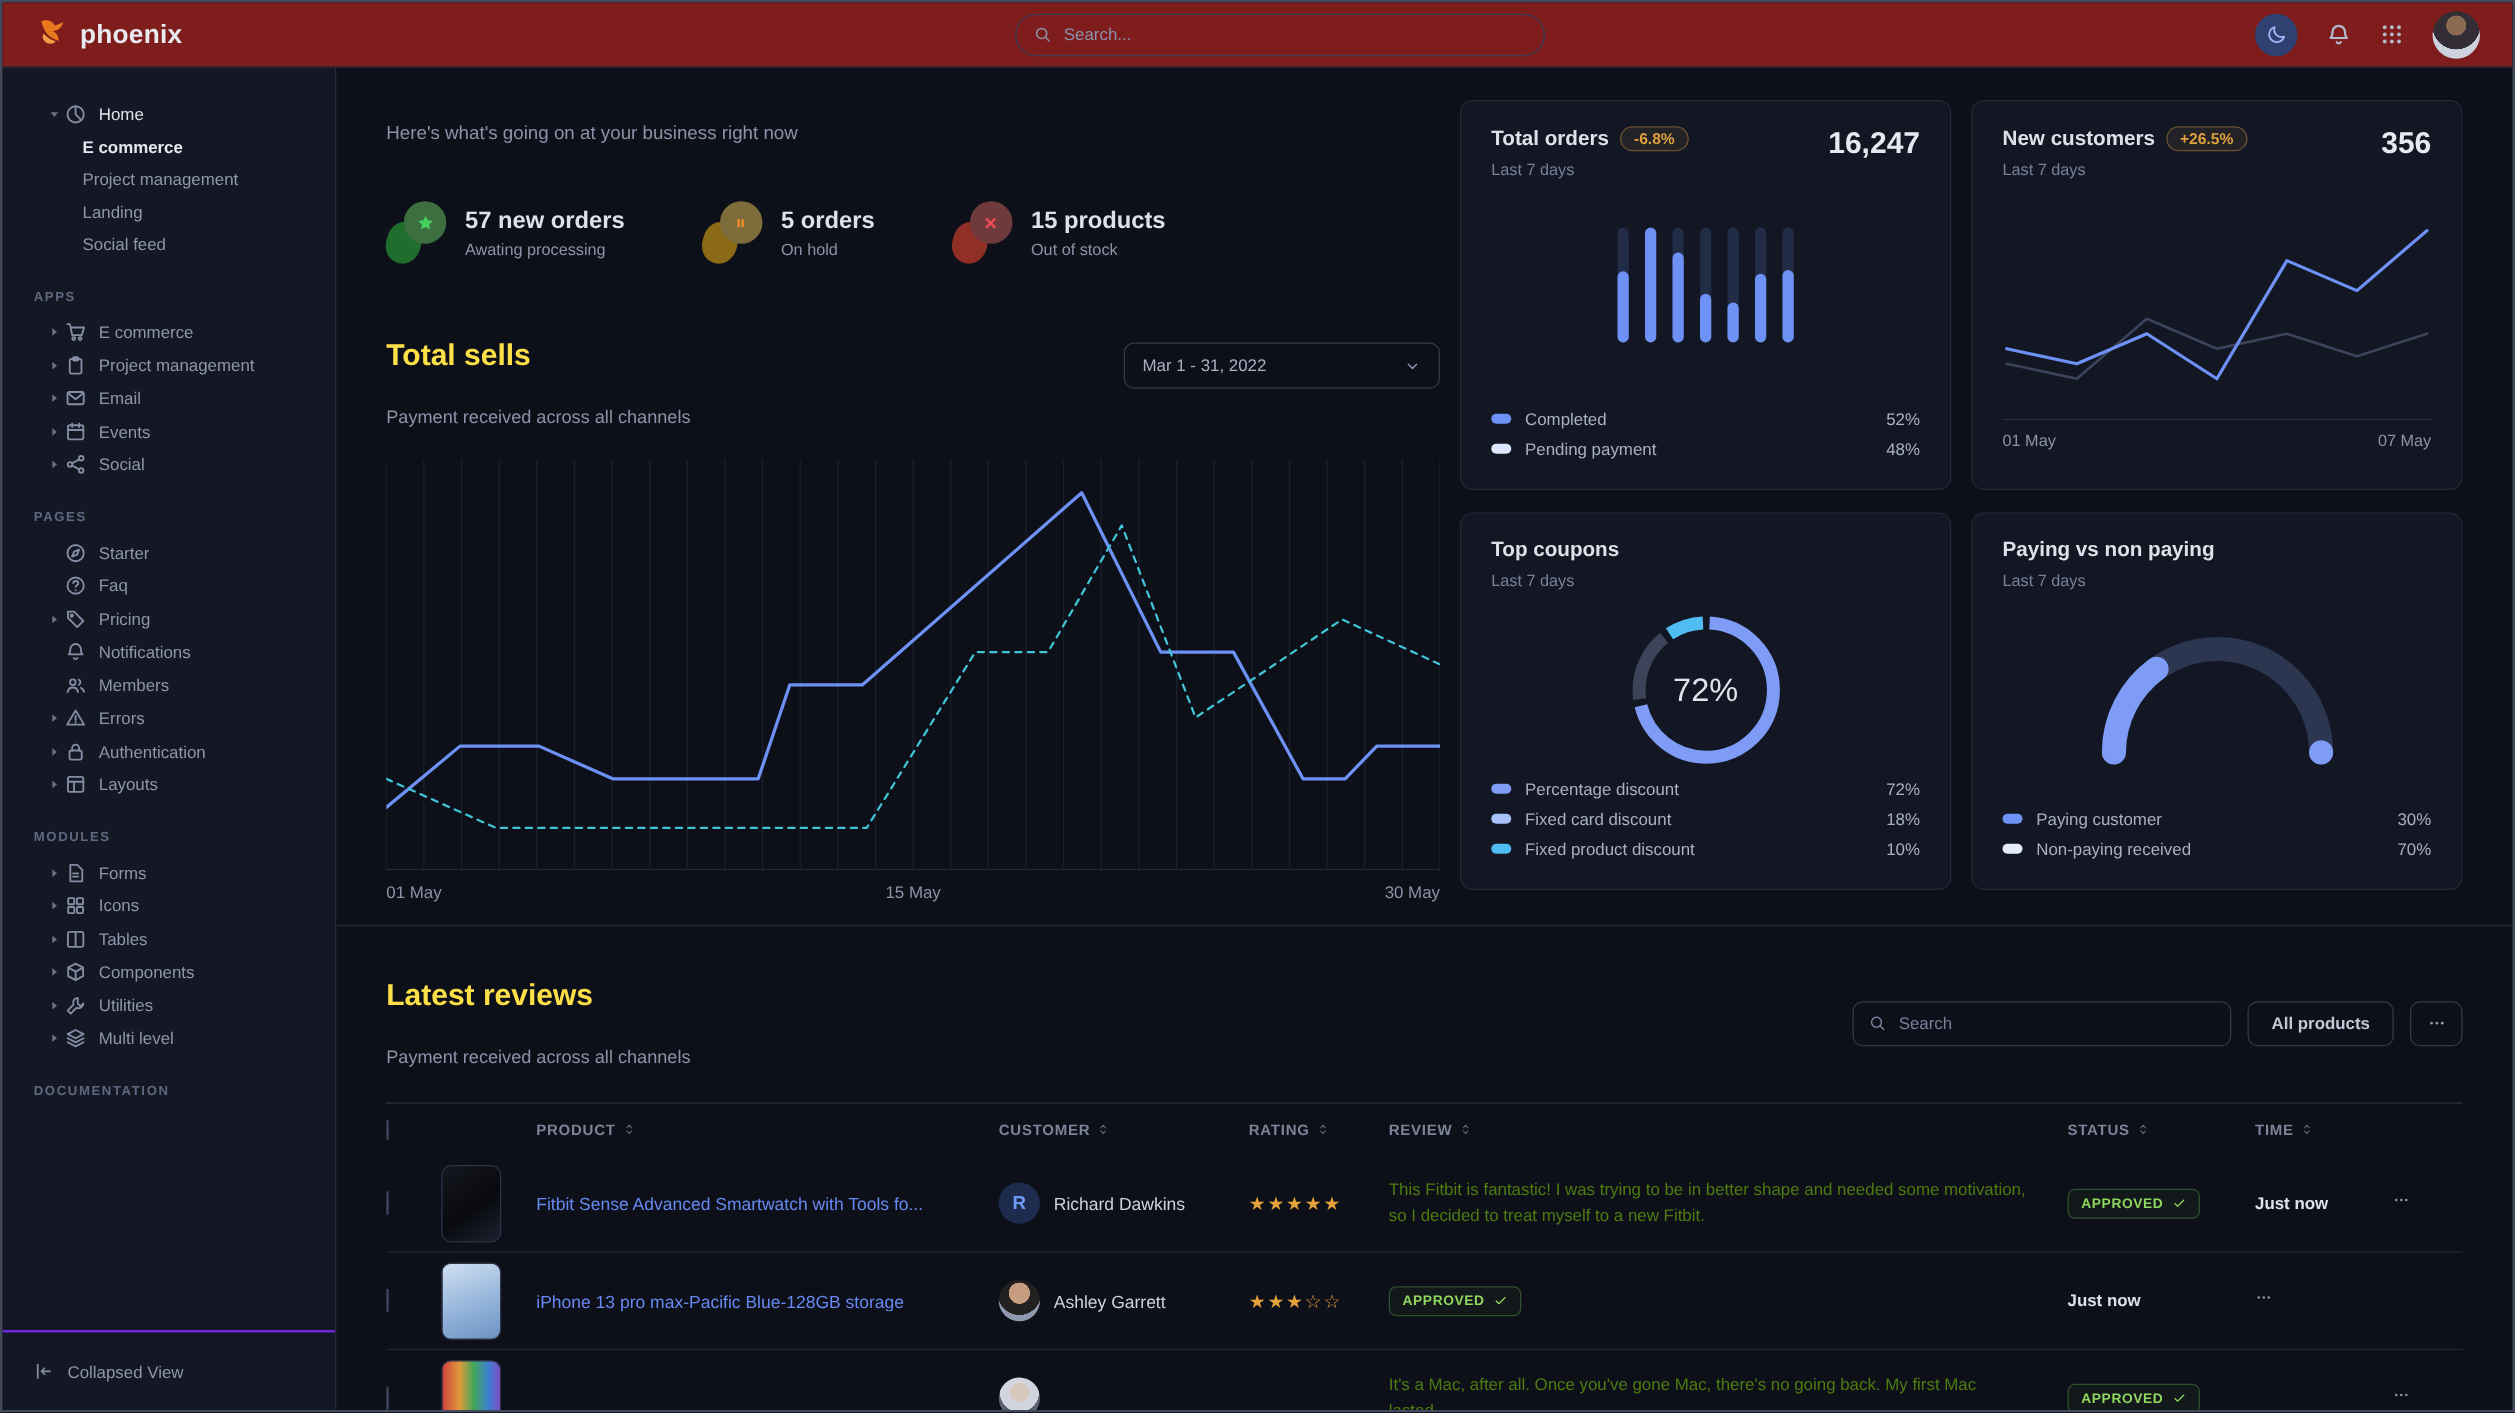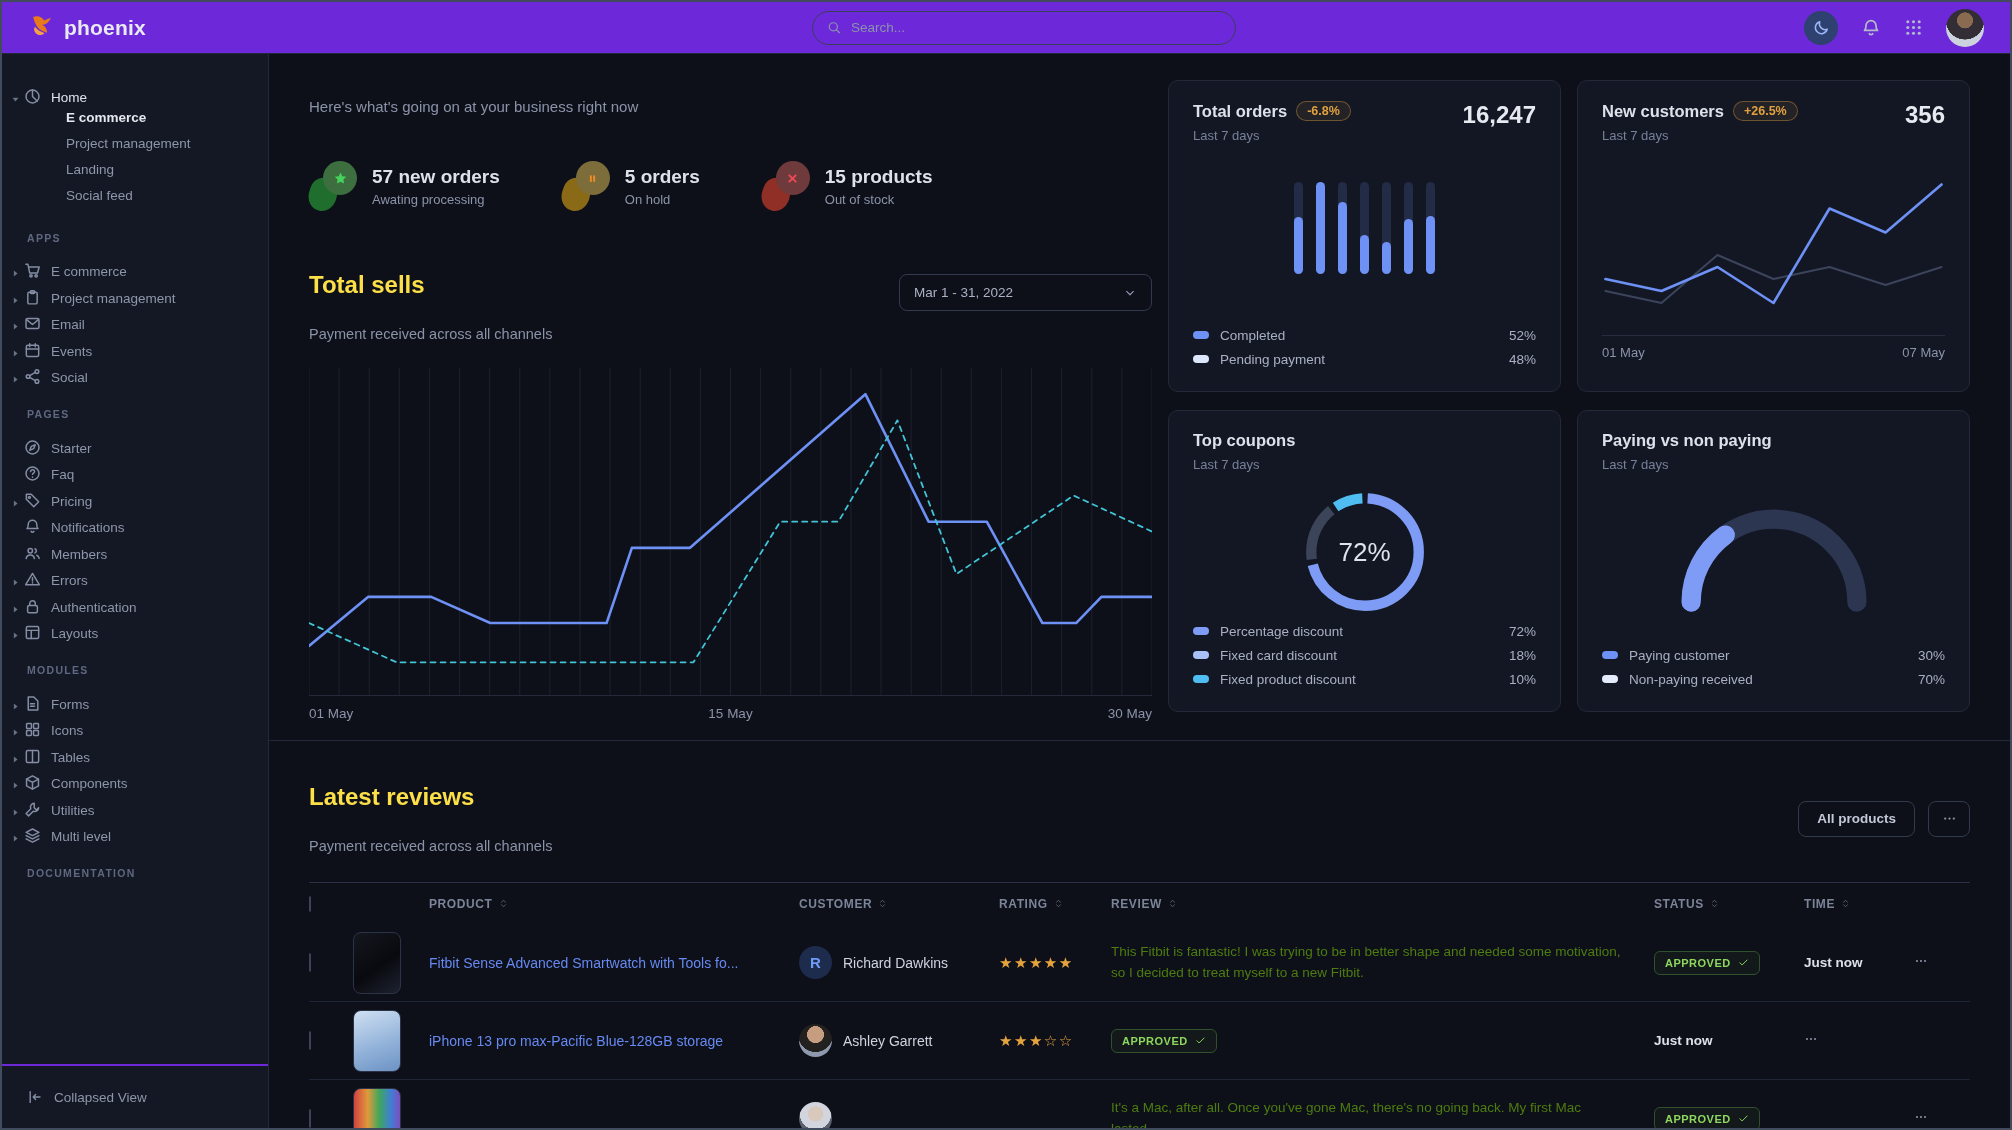--- a/index.html
+++ b/index.html
@@ -2,40 +2,40 @@
 <html><head>
 <meta charset="utf-8">
 <style>
   * { margin:0; padding:0; box-sizing:border-box; }
   html,body { background:#06070b; }
   body { font-family:"Liberation Sans", sans-serif; }
   .screen{ position:relative; width:2012px; height:1130px; background:#0e1019; overflow:hidden;
            border:2px solid #424a5e; }
 
   
-  .navbar{ position:absolute; top:0; left:0; right:0; height:52px; background:#6d28d9;
+  .navbar{ position:absolute; top:0; left:0; right:0; height:52px; background:#7f1d1d;
            border-bottom:1px solid #232938; display:flex; align-items:center; padding:0 26px; z-index:10; }
   .logo-wrap{ display:flex; align-items:center; gap:9px; }
   .logo-text{ font-size:21px; font-weight:700; color:#e8eaf1; letter-spacing:.2px; }
   .nav-search{ position:absolute; left:810px; width:424px; height:34px; border:1px solid #38405a;
                border-radius:17px; display:flex; align-items:center; padding:0 14px; gap:10px; color:#8a93ab; }
   .nav-search input{ background:transparent; border:none; outline:none; color:#aab1c4; font-size:13.5px;
                      font-family:inherit; width:100%; }
   .nav-search input::placeholder{ color:#8a93ab; }
   .nav-actions{ margin-left:auto; display:flex; align-items:center; gap:23px; }
   .theme-btn{ width:34px; height:34px; border-radius:50%; background:#2e4170; display:flex; align-items:center;
               justify-content:center; color:#9db6f7; border:none; cursor:pointer; }
   .icon-btn{ background:none; border:none; color:#b3bacd; cursor:pointer; display:flex; align-items:center; }
   .nav-avatar{ width:38px; height:38px; border-radius:50%;
      background:radial-gradient(circle at 50% 30%, #8a6a50 0 24%, #332e36 25% 58%, #cdd3de 59%); }
 
   
   .sidebar{ position:absolute; top:52px; left:0; bottom:0; width:267px; background:#141824;
             border-right:1px solid #232938; padding-top:24px; }
-  .s-item{ height:26.5px; display:flex; align-items:flex-end; padding-left:8px; color:#8e96ab;
+  .s-item{ height:26.5px; display:flex; align-items:center; padding-left:36px; color:#8e96ab;
            font-size:13.5px; cursor:pointer; }
   .s-item .caret{ width:14px; color:#6a7288; display:flex; align-items:center; }
   .s-item .caret svg{ width:11px; height:11px; }
   .s-item .ico.mn{ width:17px; height:17px; margin-right:10px; color:#848da4; flex:none; }
   .s-label{ white-space:nowrap; }
   .s-item.hi .s-label{ color:#dfe3ec; }
   .sub-item{ height:26px; display:flex; align-items:center; padding-left:64px; color:#8e96ab; font-size:13.5px; cursor:pointer; }
   .sub-item.hi{ color:#e4e7ef; font-weight:700; }
   .sec-label{ margin:23px 0 9px; padding-left:25px; font-size:10.5px; font-weight:700;
               letter-spacing:1.3px; color:#5f6880; }
@@ -777,20 +777,29 @@
       </div>
     </div>
 
     <div class="reviews">
       <div class="reviews-head">
         <div>
           <h2>Latest reviews</h2>
           <div class="sec-sub">Payment received across all channels</div>
         </div>
         <div class="rv-controls">
+          <div class="rv-search">
+            <span class="ico">
+                <svg viewBox="0 0 16 16" fill="none" stroke="currentColor" stroke-width="1.4" stroke-linecap="round" stroke-linejoin="round">
+                  <circle cx="7.2" cy="7.2" r="4.6"></circle>
+                  <path d="M10.6 10.6L14 14"></path>
+                </svg>
+              </span>
+            <input type="text" placeholder="Search" style="">
+          </div>
           <button class="btn">All products</button>
           <button class="btn sq">
             <span class="ico">
                 <svg viewBox="0 0 16 16" fill="none" stroke="currentColor" stroke-width="1.4" stroke-linecap="round" stroke-linejoin="round">
                   <g fill="currentColor" stroke="none">
                     <circle cx="3.4" cy="8" r="1.2"></circle>
                     <circle cx="8" cy="8" r="1.2"></circle>
                     <circle cx="12.6" cy="8" r="1.2"></circle>
                   </g>
                 </svg>

